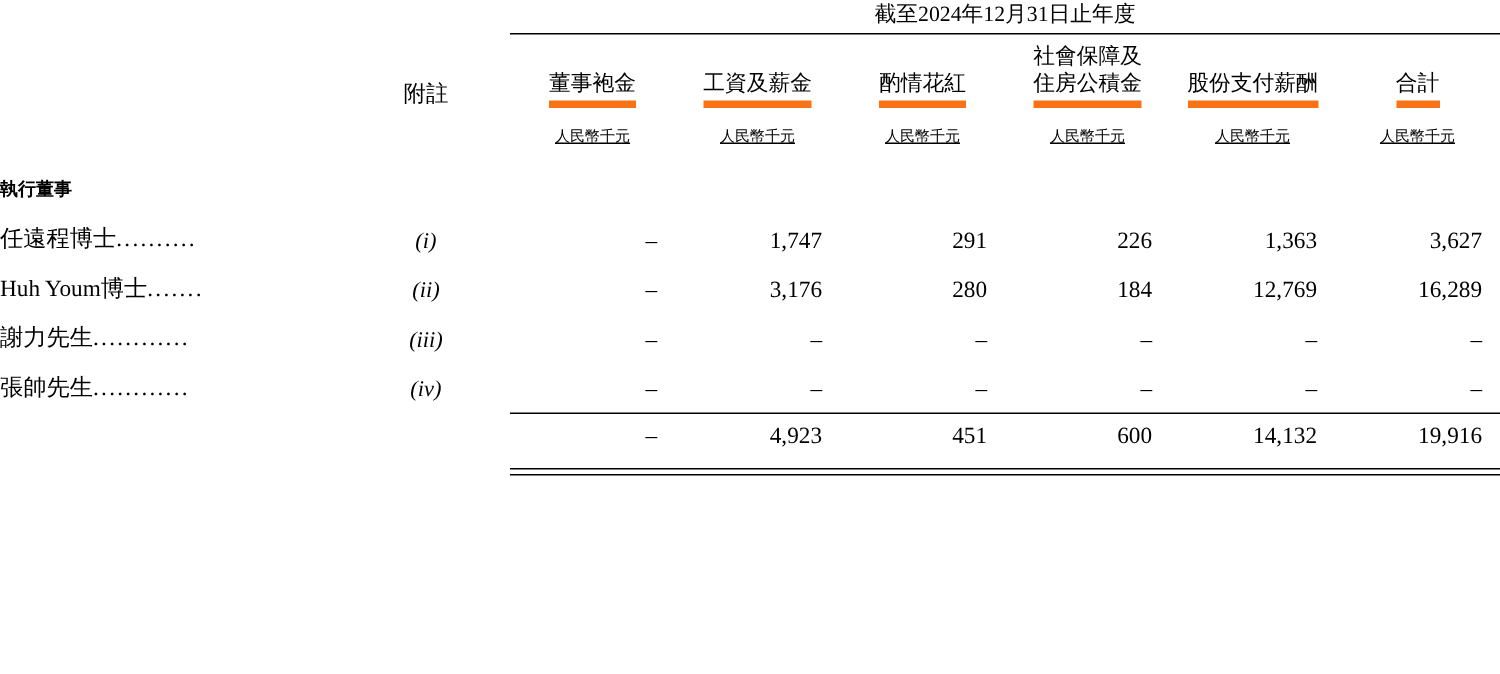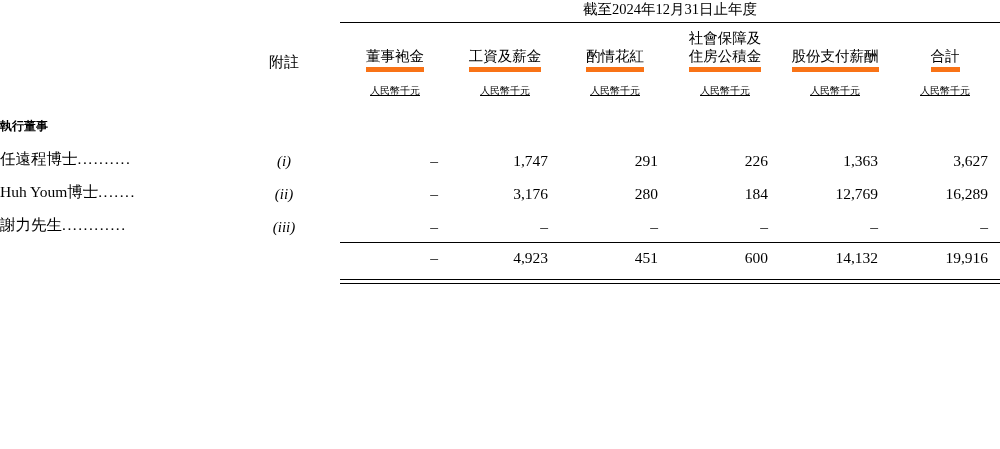--- a/index.html
+++ b/index.html
@@ -221,20 +221,30 @@
       <td class="rowlabel"><span>謝力先生</span><span class="leader">............</span></td>
       <td class="note">(iii)</td>
       <td class="dash">–</td>
       <td class="dash">–</td>
       <td class="dash">–</td>
       <td class="dash">–</td>
       <td class="dash">–</td>
       <td class="dash">–</td>
     </tr>
 
+    <tr>
+      <td class="rowlabel"><span>張帥先生</span><span class="leader">............</span></td>
+      <td class="note">(iv)</td>
+      <td class="dash">–</td>
+      <td class="dash">–</td>
+      <td class="dash">–</td>
+      <td class="dash">–</td>
+      <td class="dash">–</td>
+      <td class="dash">–</td>
+    </tr>
 
     <tr class="subrule">
       <td></td>
       <td></td>
       <td class="r"></td>
       <td class="r"></td>
       <td class="r"></td>
       <td class="r"></td>
       <td class="r"></td>
       <td class="r"></td>

